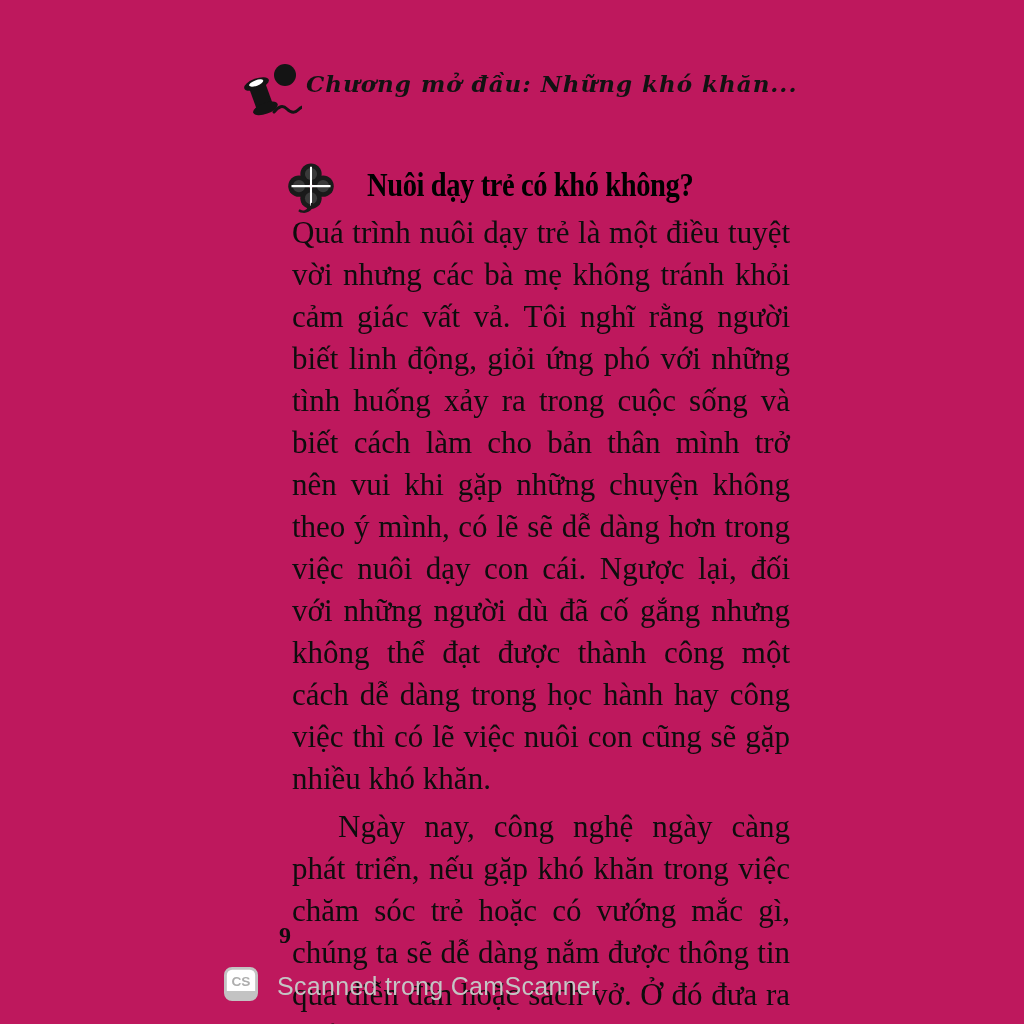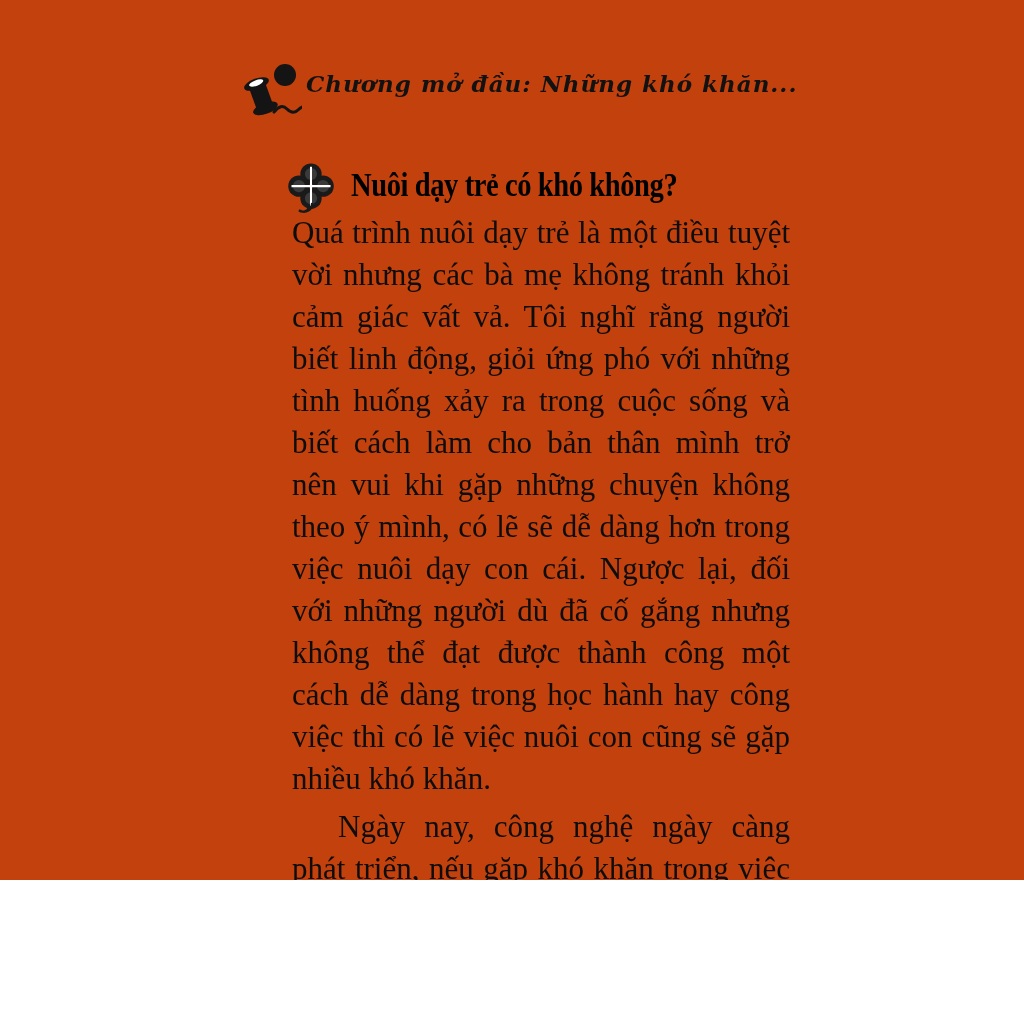--- a/index.html
+++ b/index.html
@@ -1,21 +1,21 @@
 <!DOCTYPE html>
 <html lang="vi"><head>
 <meta charset="utf-8">
 <style>
   * { margin: 0; padding: 0; box-sizing: border-box; }
   html, body { background: #ffffff; }
   .scan-page {
     position: relative;
     width: 1024px;
-    height: 880px;
-    background: #c2410c;
+    height: 1024px;
+    background: #be185d;
     overflow: hidden;
     font-family: "Liberation Serif", serif;
     color: #0e0e0e;
   }
 
   
   .running-header {
     position: absolute;
     left: 238px;
     top: 62px;
@@ -44,20 +44,21 @@
     color: #121212;
   }
 
   
   .section-heading {
     position: absolute;
     left: 285px;
     top: 160px;
     display: flex;
     align-items: flex-start;
+    gap: 16px;
   }
   .clover-wrap { flex: 0 0 auto; }
   .section-title {
     display: inline-block;
     margin-left: 14px;
     margin-top: 6px;
     font-size: 34px;
     font-weight: 700;
     letter-spacing: -0.5px;
     color: #000000;

